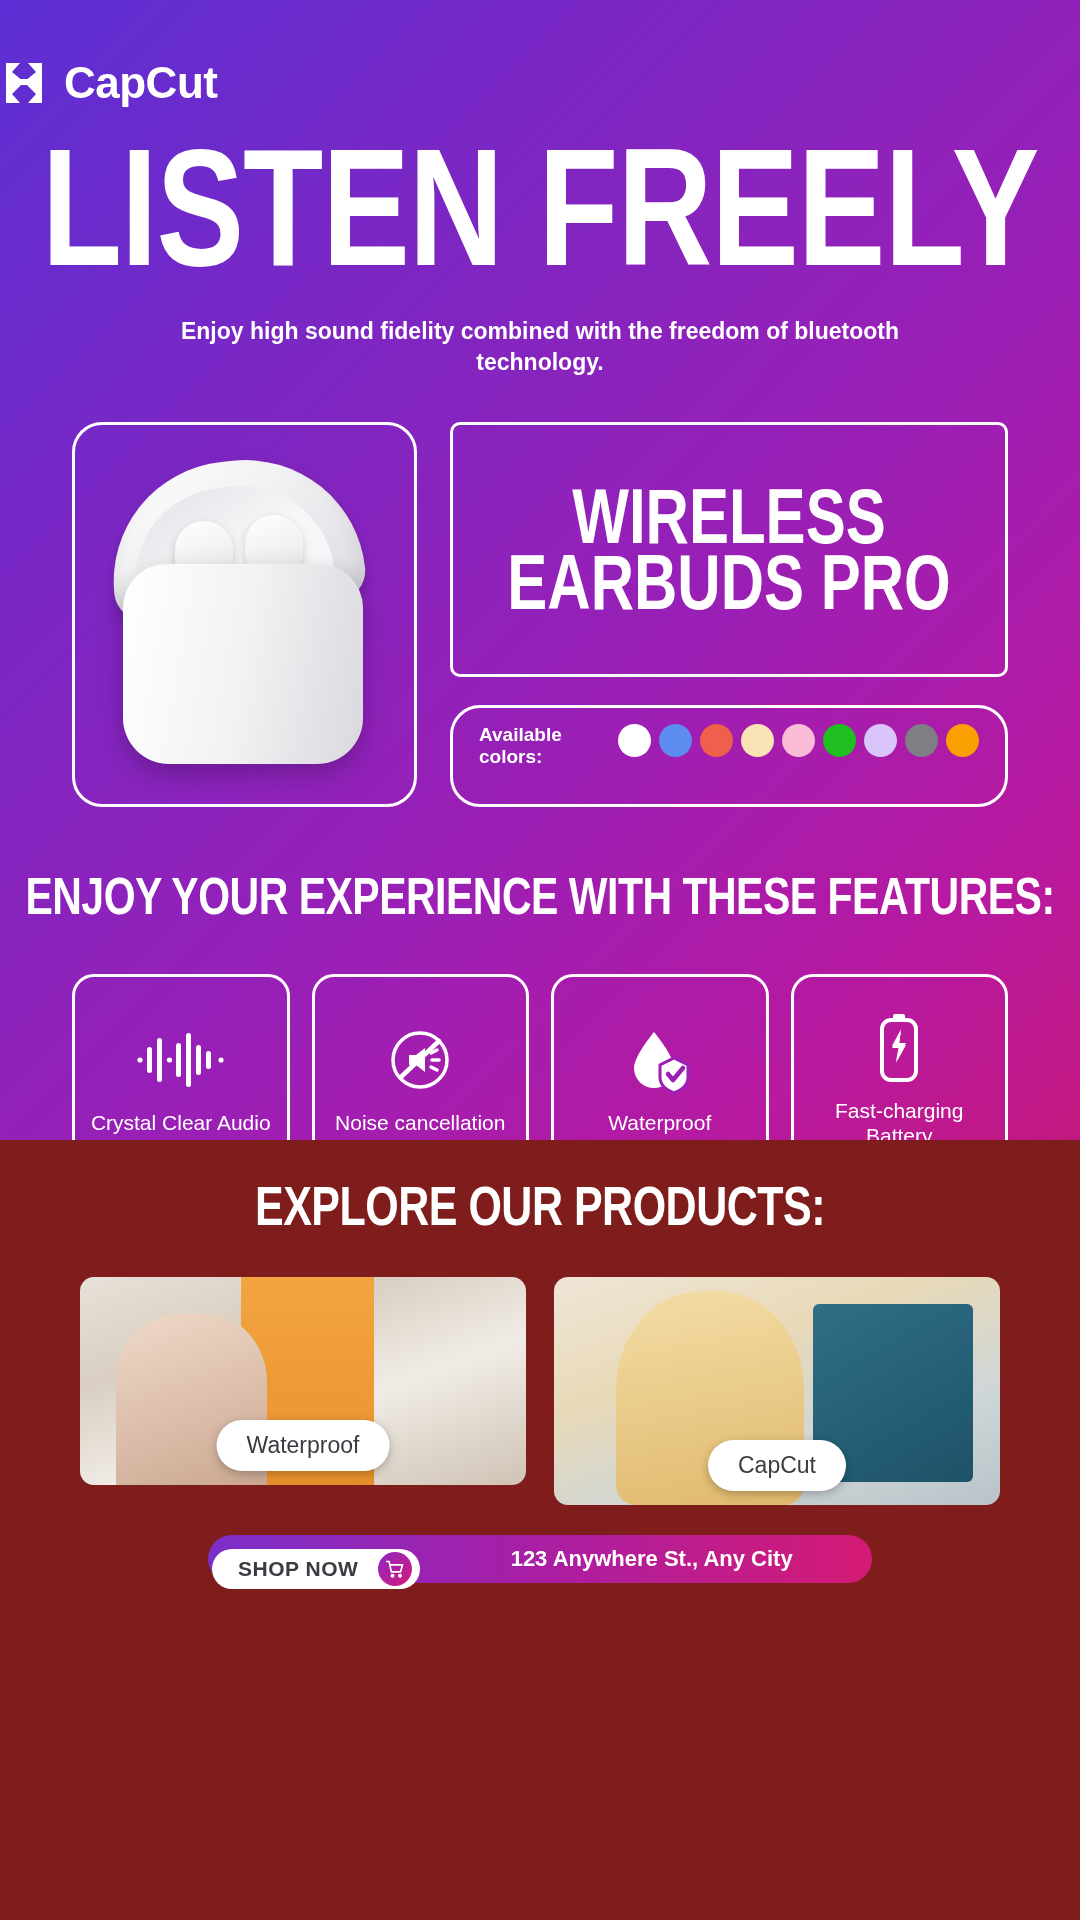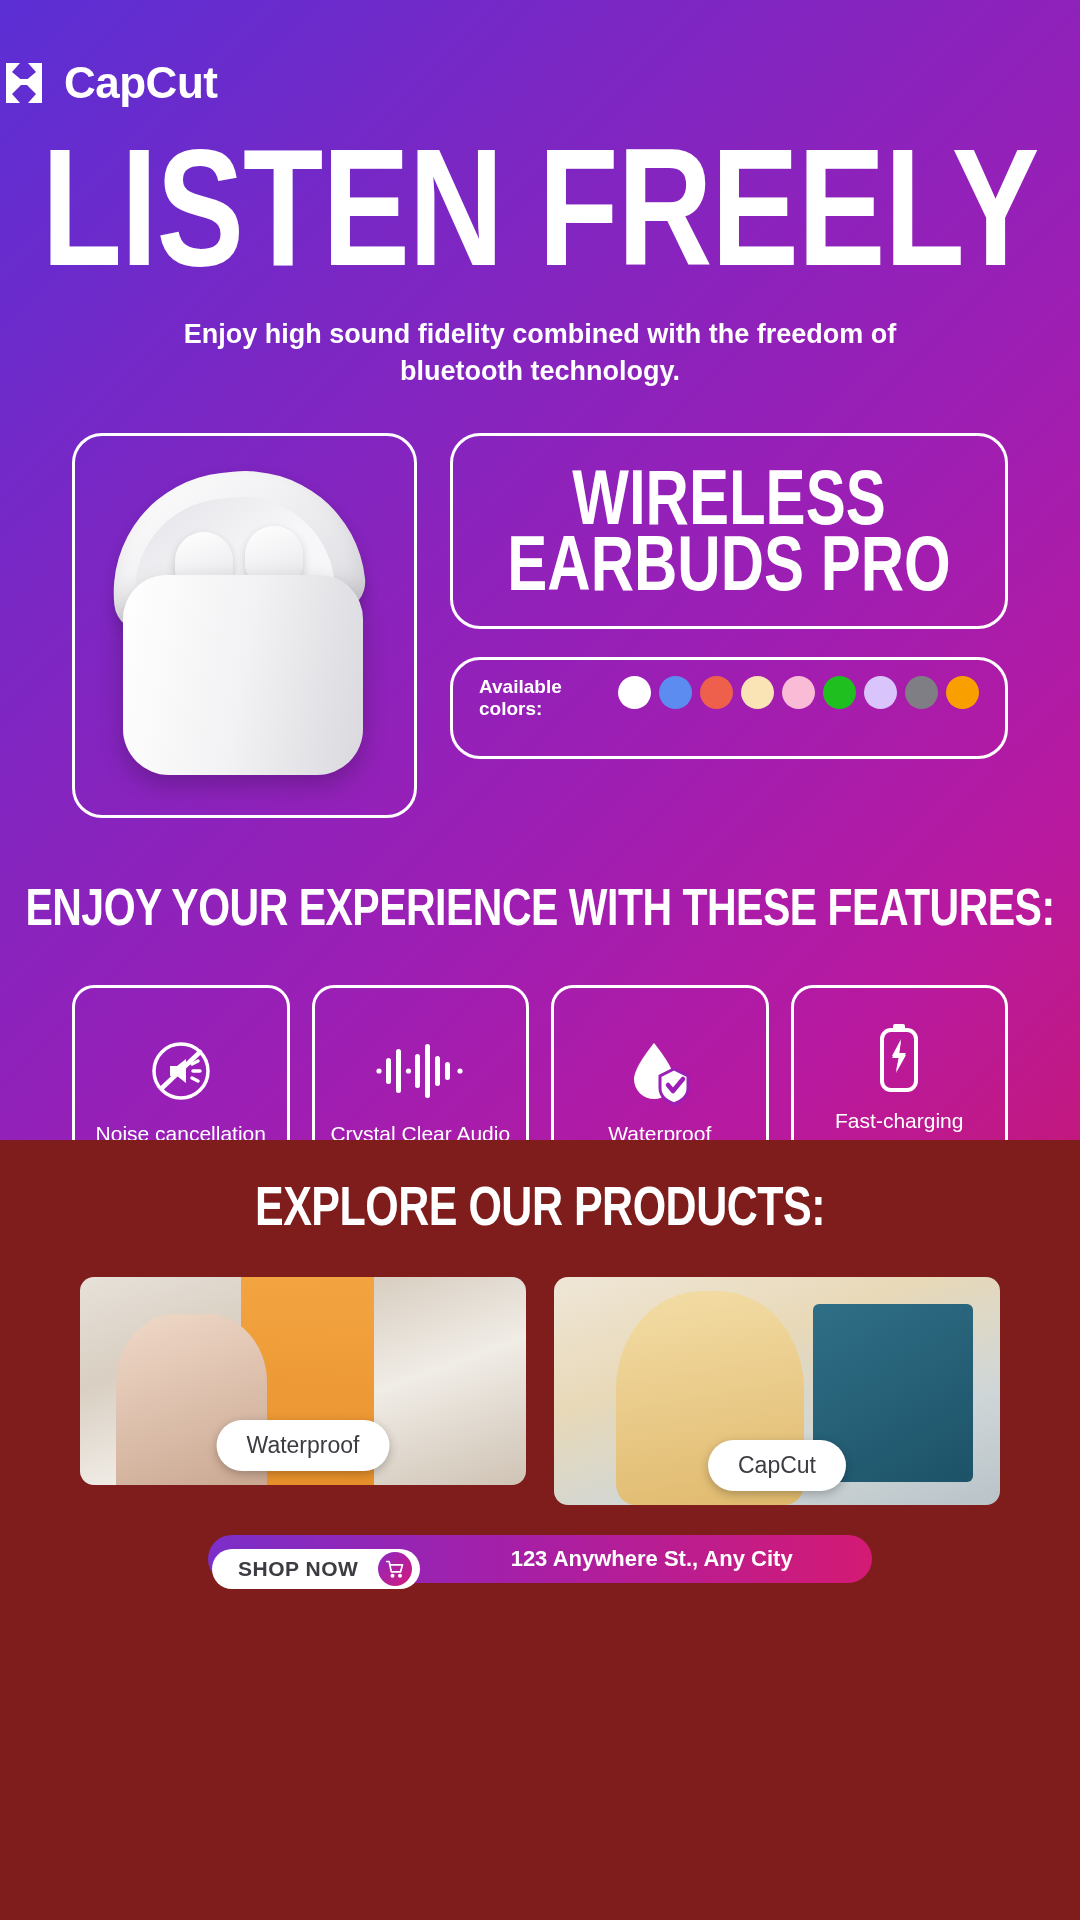--- a/index.html
+++ b/index.html
@@ -39,39 +39,39 @@
     font-stretch:condensed;
     padding:0 20px;
     white-space:nowrap;
   }
 
   .subtitle {
     margin:72px auto 0;
     width:820px;
     text-align:center;
     color:#ffffff;
-    font-size:27px;
+    font-size:23px;
     font-weight:bold;
     line-height:1.35;
   }
 
   
   .product-area { display:flex; gap:33px; padding:44px 72px 0 72px; }
   .product-photo {
     width:345px; height:385px;
     border:3px solid #ffffff;
     border-radius:30px;
     position:relative;
     overflow:hidden;
     flex:none;
   }
   .right-col { flex:1; display:flex; flex-direction:column; gap:28px; }
   .name-card {
-    border:3px solid #fff; border-radius:30px;
-    height:196px;
+    border:3px solid #fff; border-radius:10px;
+    height:255px;
     display:flex; flex-direction:column; align-items:center; justify-content:center;
     gap:6px;
   }
   .name-line {
     color:#fff; font-weight:900; font-size:60px; line-height:1;
     transform:scaleY(1.3); letter-spacing:0px; white-space:nowrap;
     font-stretch:condensed;
   }
   .colors-card {
     border:3px solid #fff; border-radius:30px;
@@ -249,51 +249,51 @@
         </div>
       </div>
     </div>
 
     <div class="features-heading">ENJOY YOUR EXPERIENCE WITH THESE FEATURES:</div>
 
     <div class="features-row">
 
       <div class="feature-card">
         <div class="feature-icon">
-          <svg width="70" height="70" viewBox="0 0 70 70">
-            <circle cx="35" cy="35" r="27" fill="none" stroke="#fff" stroke-width="3.5"></circle>
-            <path d="M24 30 h7 l9-7 v24 l-9-7 h-7 z" fill="#fff"></path>
-            <path d="M46 28 l6 -3 M47 35 h7 M46 42 l6 3" stroke="#fff" stroke-width="3.5" fill="none" stroke-linecap="round"></path>
-            <line x1="16" y1="52" x2="54" y2="16" stroke="#fff" stroke-width="4.5" stroke-linecap="round"></line>
-          </svg>
-        </div>
-        <div class="feature-label">Noise cancellation</div>
-      </div>
-
-      <div class="feature-card">
-        <div class="feature-icon">
           <svg width="92" height="70" viewBox="0 0 92 70">
             <g fill="#fff">
               <circle cx="5" cy="35" r="2.6"></circle>
               <rect x="12" y="22" width="5" height="26" rx="2.5"></rect>
               <rect x="22" y="13" width="5" height="44" rx="2.5"></rect>
               <circle cx="34.5" cy="35" r="2.6"></circle>
               <rect x="41" y="18" width="5" height="34" rx="2.5"></rect>
               <rect x="51" y="8" width="5" height="54" rx="2.5"></rect>
               <rect x="61" y="20" width="5" height="30" rx="2.5"></rect>
               <rect x="71" y="26" width="5" height="18" rx="2.5"></rect>
               <circle cx="86" cy="35" r="2.6"></circle>
             </g>
           </svg>
         </div>
         <div class="feature-label">Crystal Clear Audio</div>
       </div>
 
       <div class="feature-card">
         <div class="feature-icon">
+          <svg width="70" height="70" viewBox="0 0 70 70">
+            <circle cx="35" cy="35" r="27" fill="none" stroke="#fff" stroke-width="3.5"></circle>
+            <path d="M24 30 h7 l9-7 v24 l-9-7 h-7 z" fill="#fff"></path>
+            <path d="M46 28 l6 -3 M47 35 h7 M46 42 l6 3" stroke="#fff" stroke-width="3.5" fill="none" stroke-linecap="round"></path>
+            <line x1="16" y1="52" x2="54" y2="16" stroke="#fff" stroke-width="4.5" stroke-linecap="round"></line>
+          </svg>
+        </div>
+        <div class="feature-label">Noise cancellation</div>
+      </div>
+
+      <div class="feature-card">
+        <div class="feature-icon">
           <svg width="72" height="72" viewBox="0 0 72 72">
             <path d="M30 8 C30 8 10 32 10 44 a20 20 0 0 0 40 0 C50 32 30 8 30 8 z" fill="#fff"></path>
             <path d="M50 34 l14 7 v12 c0 9 -7 13 -14 16 c-7 -3 -14 -7 -14 -16 v-12 z" fill="#fff" stroke="#9b1fb5" stroke-width="3"></path>
             <path d="M44 50 l5 6 l10 -12" fill="none" stroke="#9b1fb5" stroke-width="4.5" stroke-linecap="round" stroke-linejoin="round"></path>
           </svg>
         </div>
         <div class="feature-label">Waterproof</div>
       </div>
 
       <div class="feature-card">

